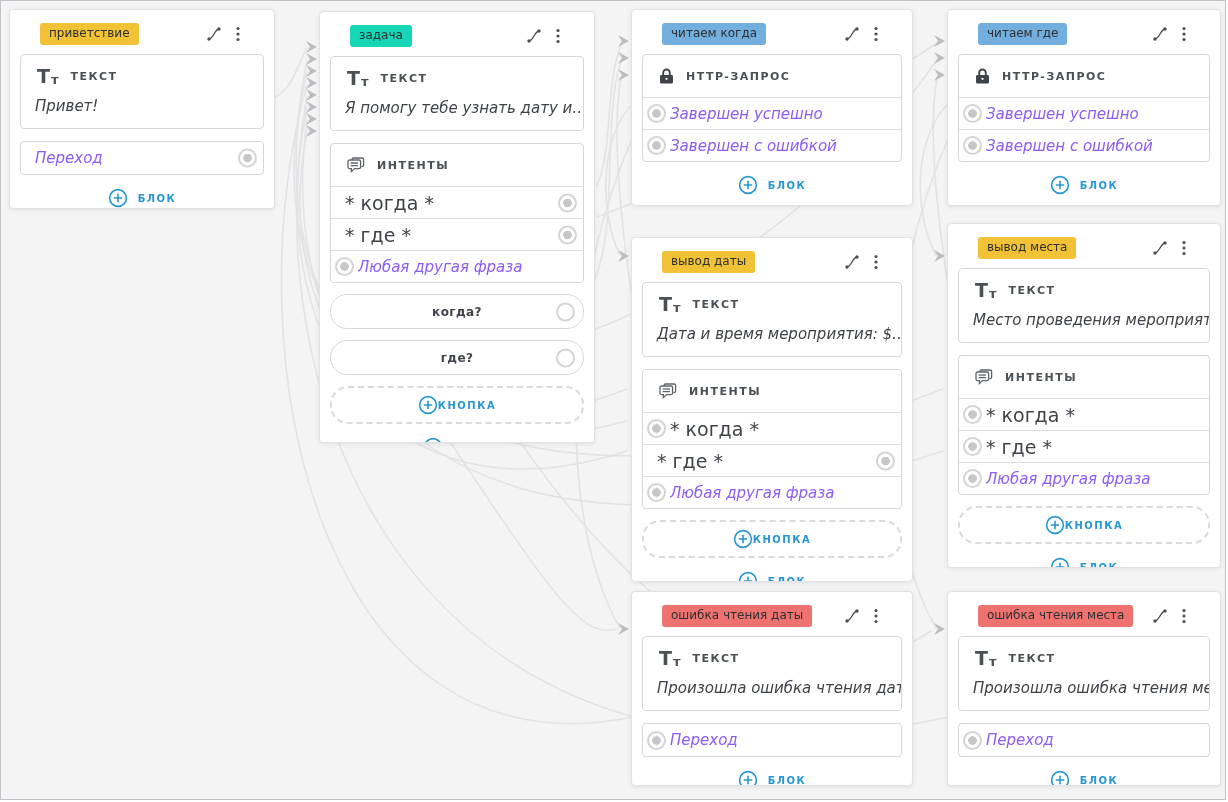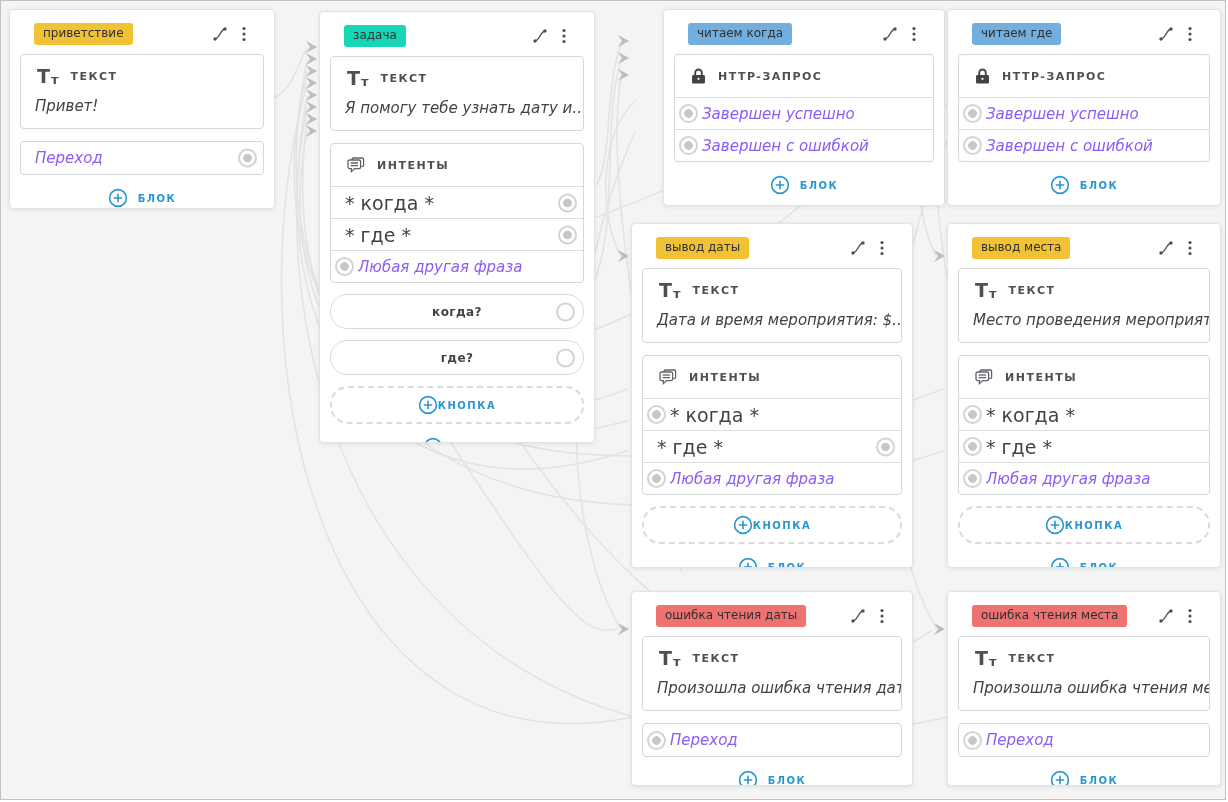--- a/index.html
+++ b/index.html
@@ -18,21 +18,21 @@
   svg.wires{position:absolute;left:0;top:0;z-index:0;pointer-events:none;}
   svg.wires path{fill:none;stroke:#e2e3e5;stroke-width:1.6;stroke-linecap:round;}
   svg.wires polygon{fill:#bcbdc0;}
 
   .card{
     position:absolute;z-index:1;box-sizing:border-box;
     background:#fff;border:1px solid #e2e2e4;border-radius:4px;
     box-shadow:0 1px 4px rgba(60,60,70,.10);
     padding:10px 10px 12px;overflow:hidden;
   }
-  .card-head{display:flex;justify-content:space-between;align-items:center;height:24px;margin:2px 14px 8px;}
+  .card-head{display:flex;justify-content:space-between;align-items:center;height:24px;margin:2px 20px 8px;}
   .badge{font-size:12px;font-weight:500;color:#2f3033;padding:3px 9px 4px;border-radius:3px;line-height:1.2;white-space:nowrap;}
   .b-yellow{background:#f1c235;}
   .b-teal{background:#16d6b5;}
   .b-blue{background:#72aede;}
   .b-red{background:#ee7270;}
   .head-icons{display:flex;align-items:center;gap:14px;margin-right:4px;}
   .icon.connect path{stroke:#4b5055;stroke-width:1.4;fill:none;}
   .icon.connect circle{fill:#4b5055;}
   .icon.kebab circle{fill:#4b5055;}
   .icon{cursor:pointer;}
@@ -238,21 +238,21 @@
     </div>
     <div class="add-block">
       <svg class="plus" viewBox="0 0 20 20" width="20" height="20">
           <circle cx="10" cy="10" r="8.4"></circle>
           <path d="M10 5.8 V14.2 M5.8 10 H14.2"></path>
         </svg>
       <span class="blue-label">блок</span>
     </div>
   </section>
 
-  <section class="card" style="left:662px;top:8px;width:282px;height:197px">
+  <section class="card" style="left:630px;top:8px;width:282px;height:197px">
     <div class="card-head">
       <span class="badge b-blue">читаем когда</span>
       <span class="head-icons">
         <svg class="icon connect" viewBox="0 0 16 16" width="16" height="16">
             <path d="M3 13 C7 13 9 3 13 3"></path>
             <circle cx="3" cy="13" r="1.7"></circle>
             <circle cx="13" cy="3" r="1.7"></circle>
           </svg>
         <svg class="icon kebab" viewBox="0 0 4 16" width="4" height="16">
             <circle cx="2" cy="2.5" r="1.6"></circle>
@@ -324,21 +324,21 @@
     </div>
     <div class="add-block">
       <svg class="plus" viewBox="0 0 20 20" width="20" height="20">
           <circle cx="10" cy="10" r="8.4"></circle>
           <path d="M10 5.8 V14.2 M5.8 10 H14.2"></path>
         </svg>
       <span class="blue-label">блок</span>
     </div>
   </section>
 
-  <section class="card" style="left:630px;top:222px;width:282px;height:345px">
+  <section class="card" style="left:630px;top:236px;width:282px;height:345px">
     <div class="card-head">
       <span class="badge b-yellow">вывод даты</span>
       <span class="head-icons">
         <svg class="icon connect" viewBox="0 0 16 16" width="16" height="16">
             <path d="M3 13 C7 13 9 3 13 3"></path>
             <circle cx="3" cy="13" r="1.7"></circle>
             <circle cx="13" cy="3" r="1.7"></circle>
           </svg>
         <svg class="icon kebab" viewBox="0 0 4 16" width="4" height="16">
             <circle cx="2" cy="2.5" r="1.6"></circle>

